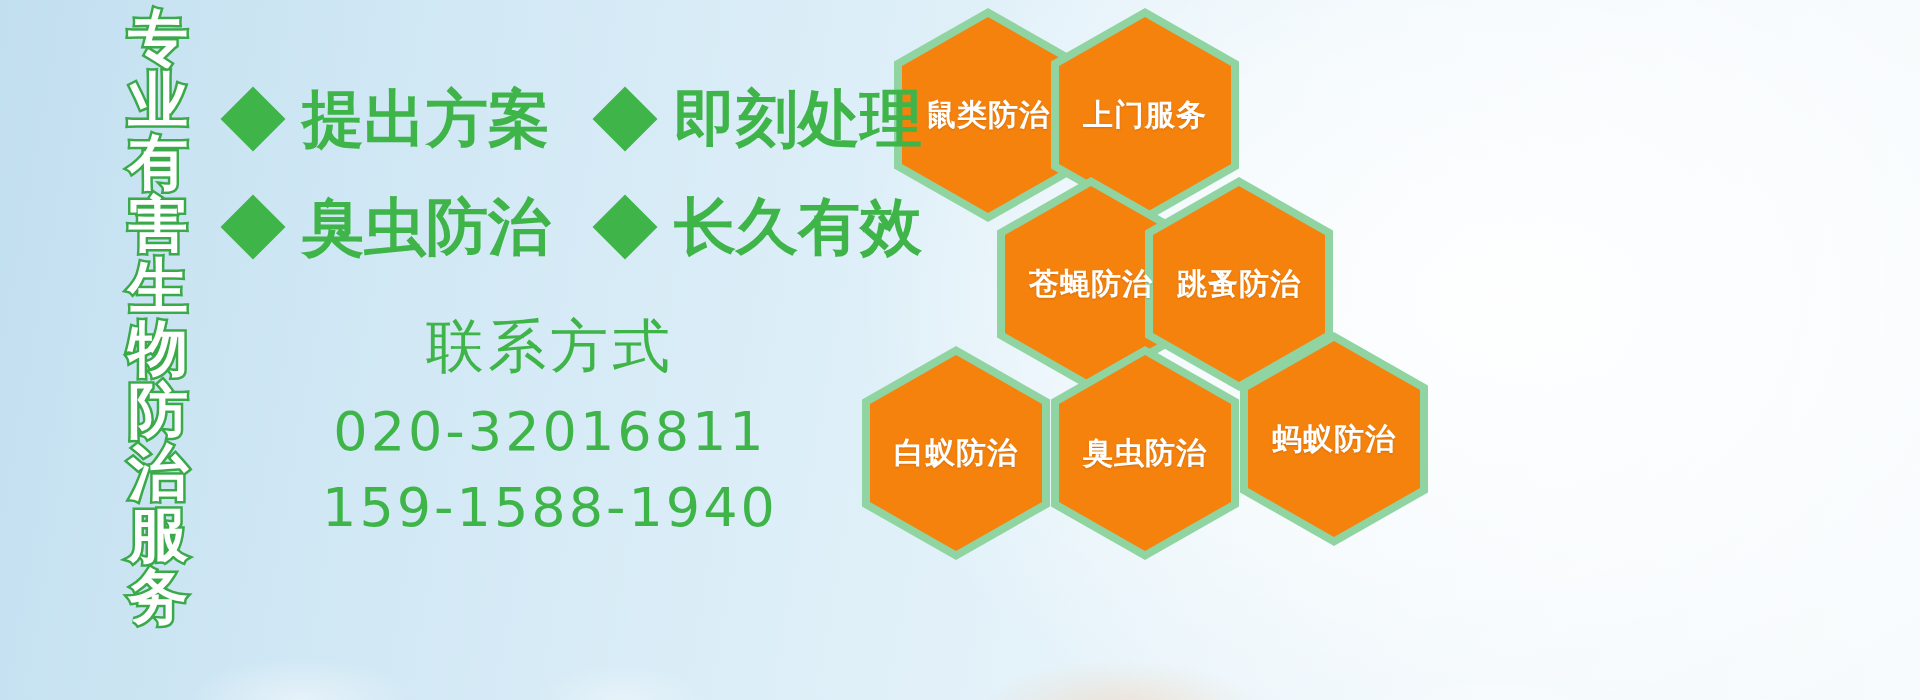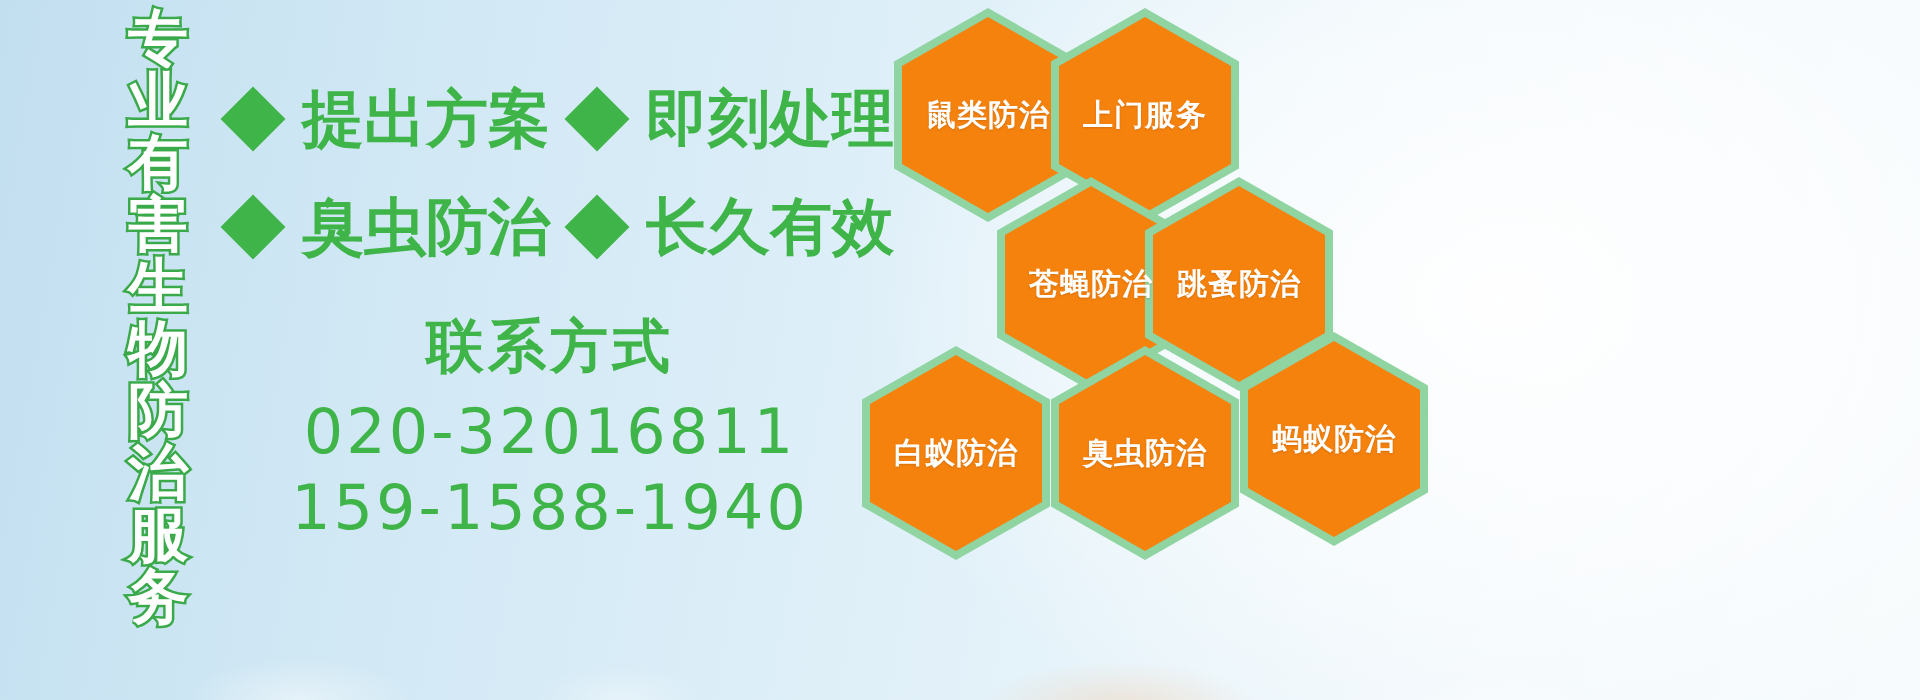--- a/index.html
+++ b/index.html
@@ -54,34 +54,34 @@
     z-index:4;
   }
   #feat-row-1{top:88px;}
   #feat-row-2{top:196px;}
   .diamond{
     display:inline-block;width:46px;height:46px;
     background:#3fb549;
     transform:rotate(45deg);
     margin-right:26px;flex:none;
   }
-  .feat-text{margin-right:24px;}
+  .feat-text{margin-right:52px;}
   .feat-text.last{margin-right:7px;}
 
   
   #contact{
     position:absolute;left:250px;top:312px;width:600px;
     text-align:center;z-index:4;color:#3fb549;
     font-family:"DejaVu Sans","Liberation Sans",sans-serif;
   }
   #contact-title{
-    font-size:58px;line-height:68px;font-weight:700;letter-spacing:4px;
+    font-size:58px;line-height:68px;font-weight:400;letter-spacing:4px;
   }
   .phone{
-    font-size:62px;line-height:76px;font-weight:400;letter-spacing:3px;
+    font-size:54px;line-height:76px;font-weight:400;letter-spacing:3px;
     font-family:"DejaVu Sans","Liberation Sans",sans-serif;
   }
   #phone-1{margin-top:14px;}
 
   
   #honeycomb{
     position:absolute;left:860px;top:0px;width:620px;height:560px;z-index:3;
   }
   .hexwrap{
     position:absolute;width:188px;height:214px;

